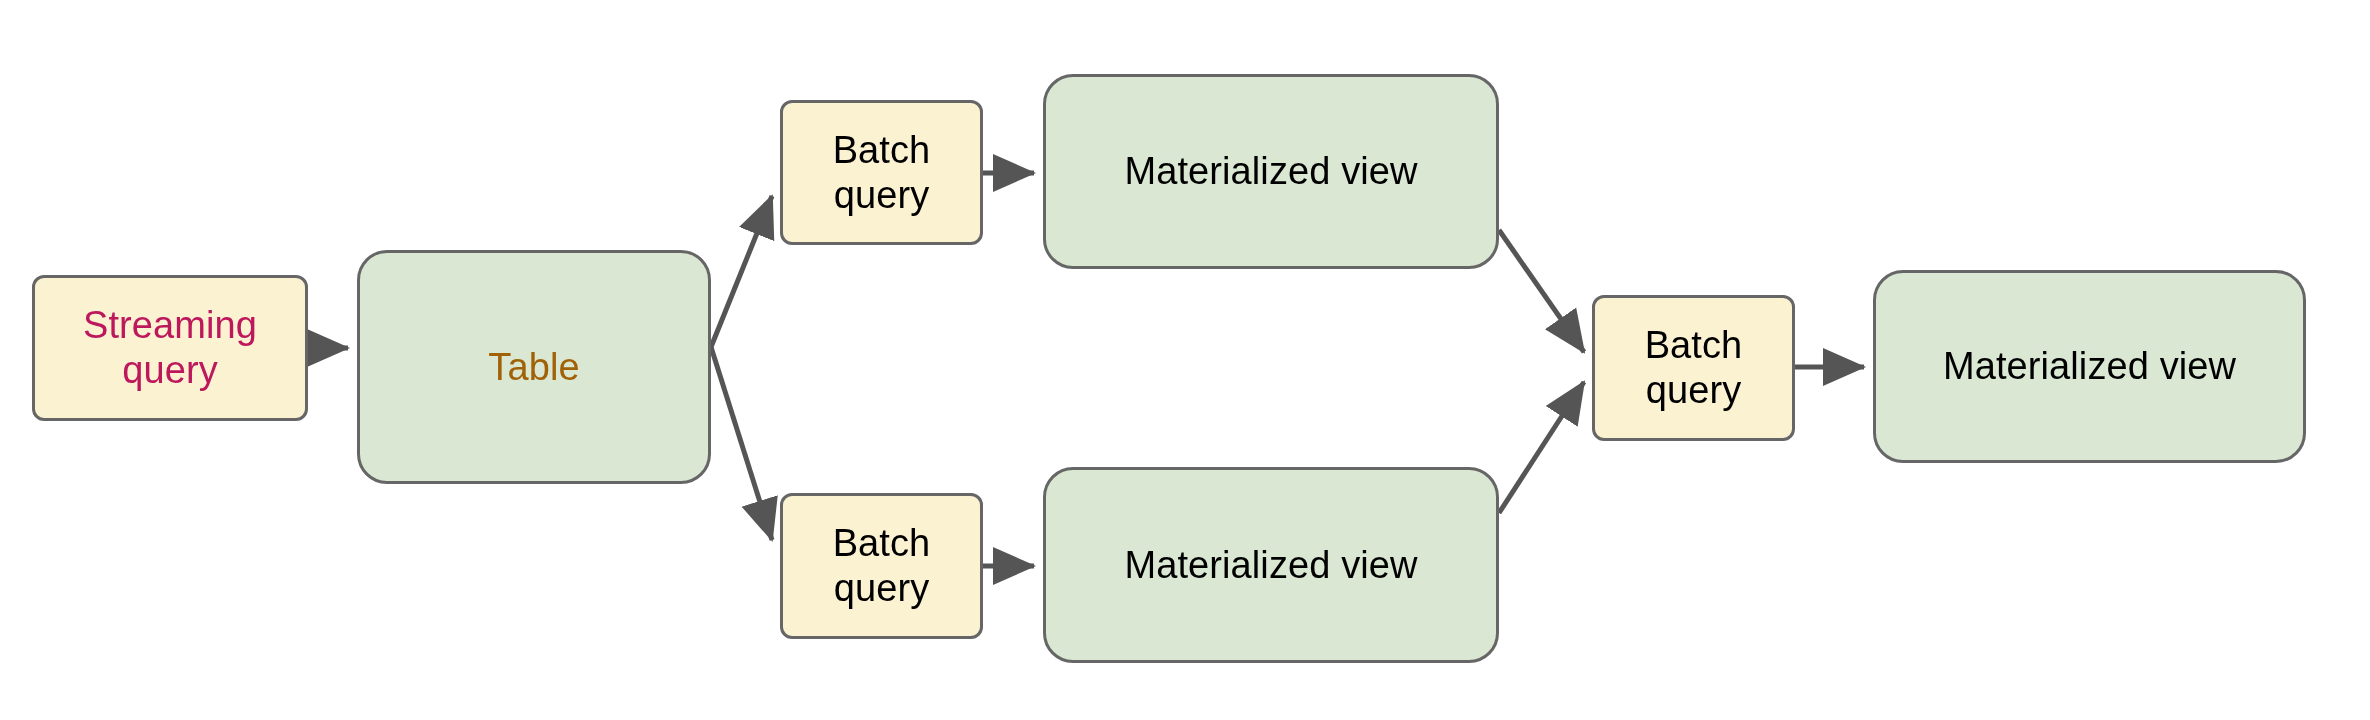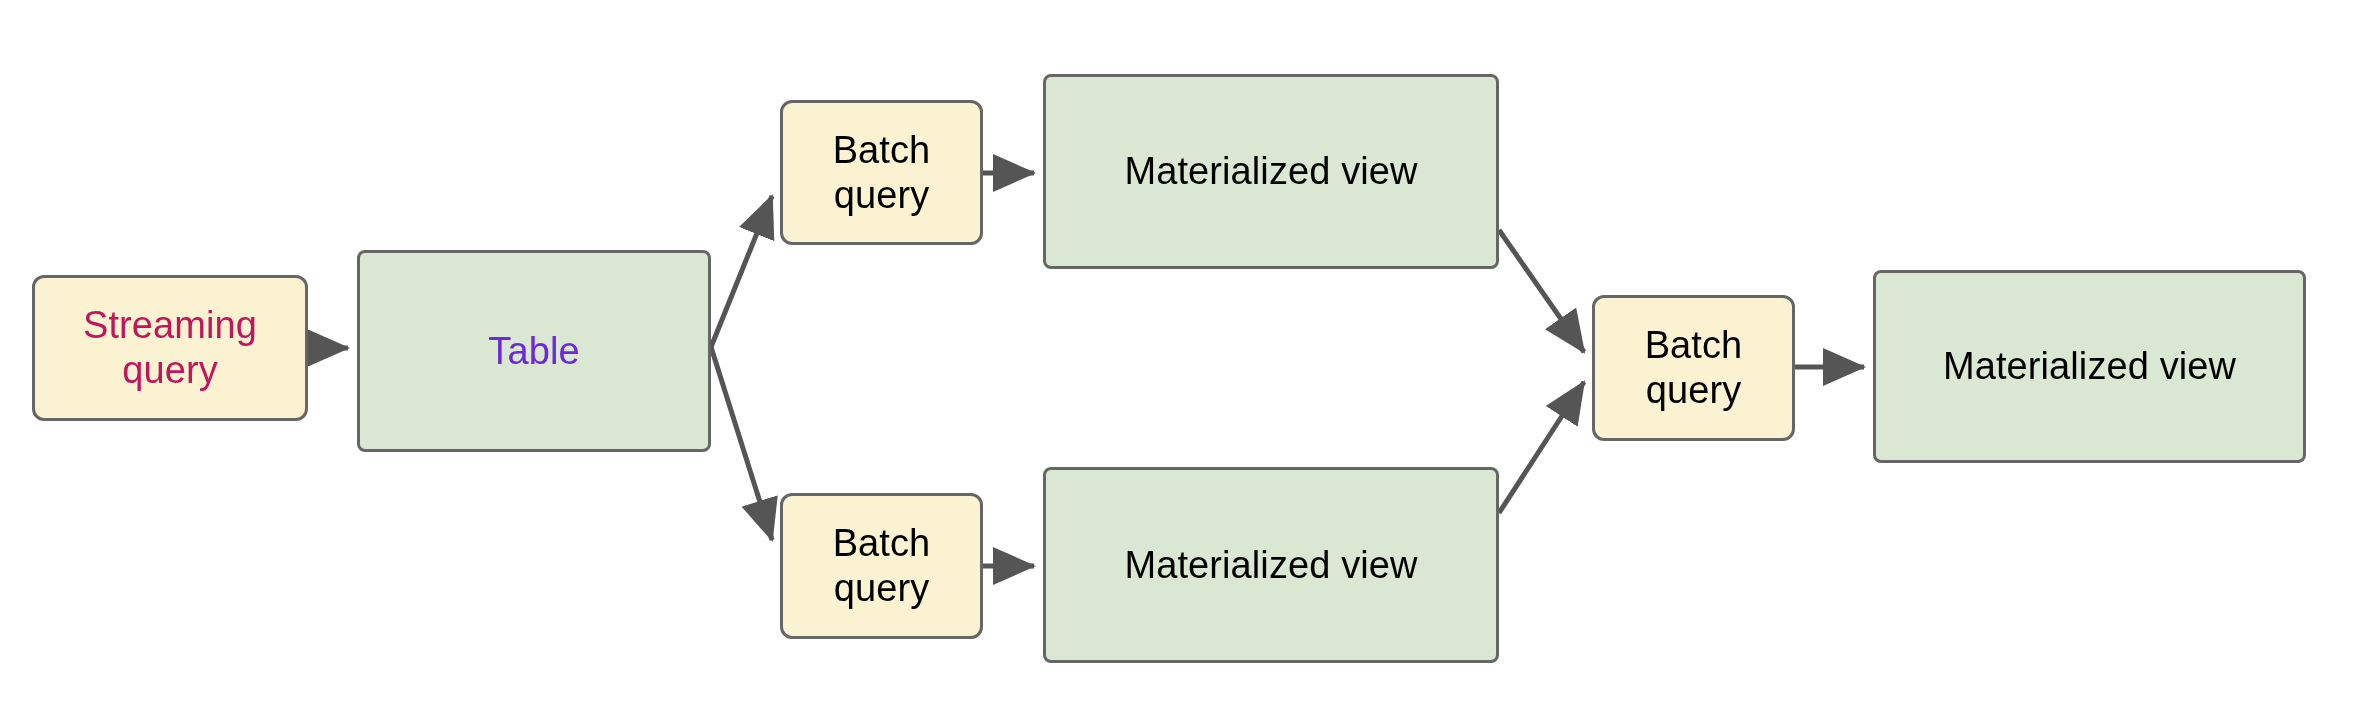--- a/index.html
+++ b/index.html
@@ -40,21 +40,21 @@
     letter-spacing: 0.1px;
     white-space: pre-line;
     z-index: 2;
   }
   .node.process {
     background: #fbf2d2;
     border-radius: 12px;
   }
   .node.store {
     background: #d9e7d3;
-    border-radius: 8px;
+    border-radius: 30px;
     justify-content: center;
   }
   .node-label {
     display: block;
     padding: 0 6px;
   }
 </style>
 </head>
 <body>
 
@@ -77,21 +77,21 @@
       <polyline marker-end="url(#arrowhead)" points="1499,513 1584,382"></polyline>
       <polyline marker-end="url(#arrowhead)" points="1795,367 1864,367"></polyline>
     </g>
   </svg>
 
   <div class="node process" id="n-streaming-query" style="left: 32px; top: 275px; width: 276px; height: 146px; background: rgb(251, 242, 210); border-color: rgb(102, 102, 102); color: #be185d;">
     <span class="node-label">Streaming
 query</span>
   </div>
 
-  <div class="node store" id="n-table" style="left: 357px; top: 250px; width: 354px; height: 202px; background: rgb(217, 231, 211); border-color: rgb(102, 102, 102); color: #6d28d9;">
+  <div class="node store" id="n-table" style="left: 357px; top: 250px; width: 354px; height: 234px; background: rgb(217, 231, 211); border-color: rgb(102, 102, 102); color: #a16207;">
     <span class="node-label">Table</span>
   </div>
 
   <div class="node process" id="n-batch-query-top" style="left: 780px; top: 100px; width: 203px; height: 145px; background: rgb(251, 242, 210); border-color: rgb(102, 102, 102); color: rgb(0, 0, 0);">
     <span class="node-label">Batch
 query</span>
   </div>
 
   <div class="node store" id="n-materialized-view-top" style="left: 1043px; top: 74px; width: 456px; height: 195px; background: rgb(217, 231, 211); border-color: rgb(102, 102, 102); color: rgb(0, 0, 0);">
     <span class="node-label">Materialized view</span>

